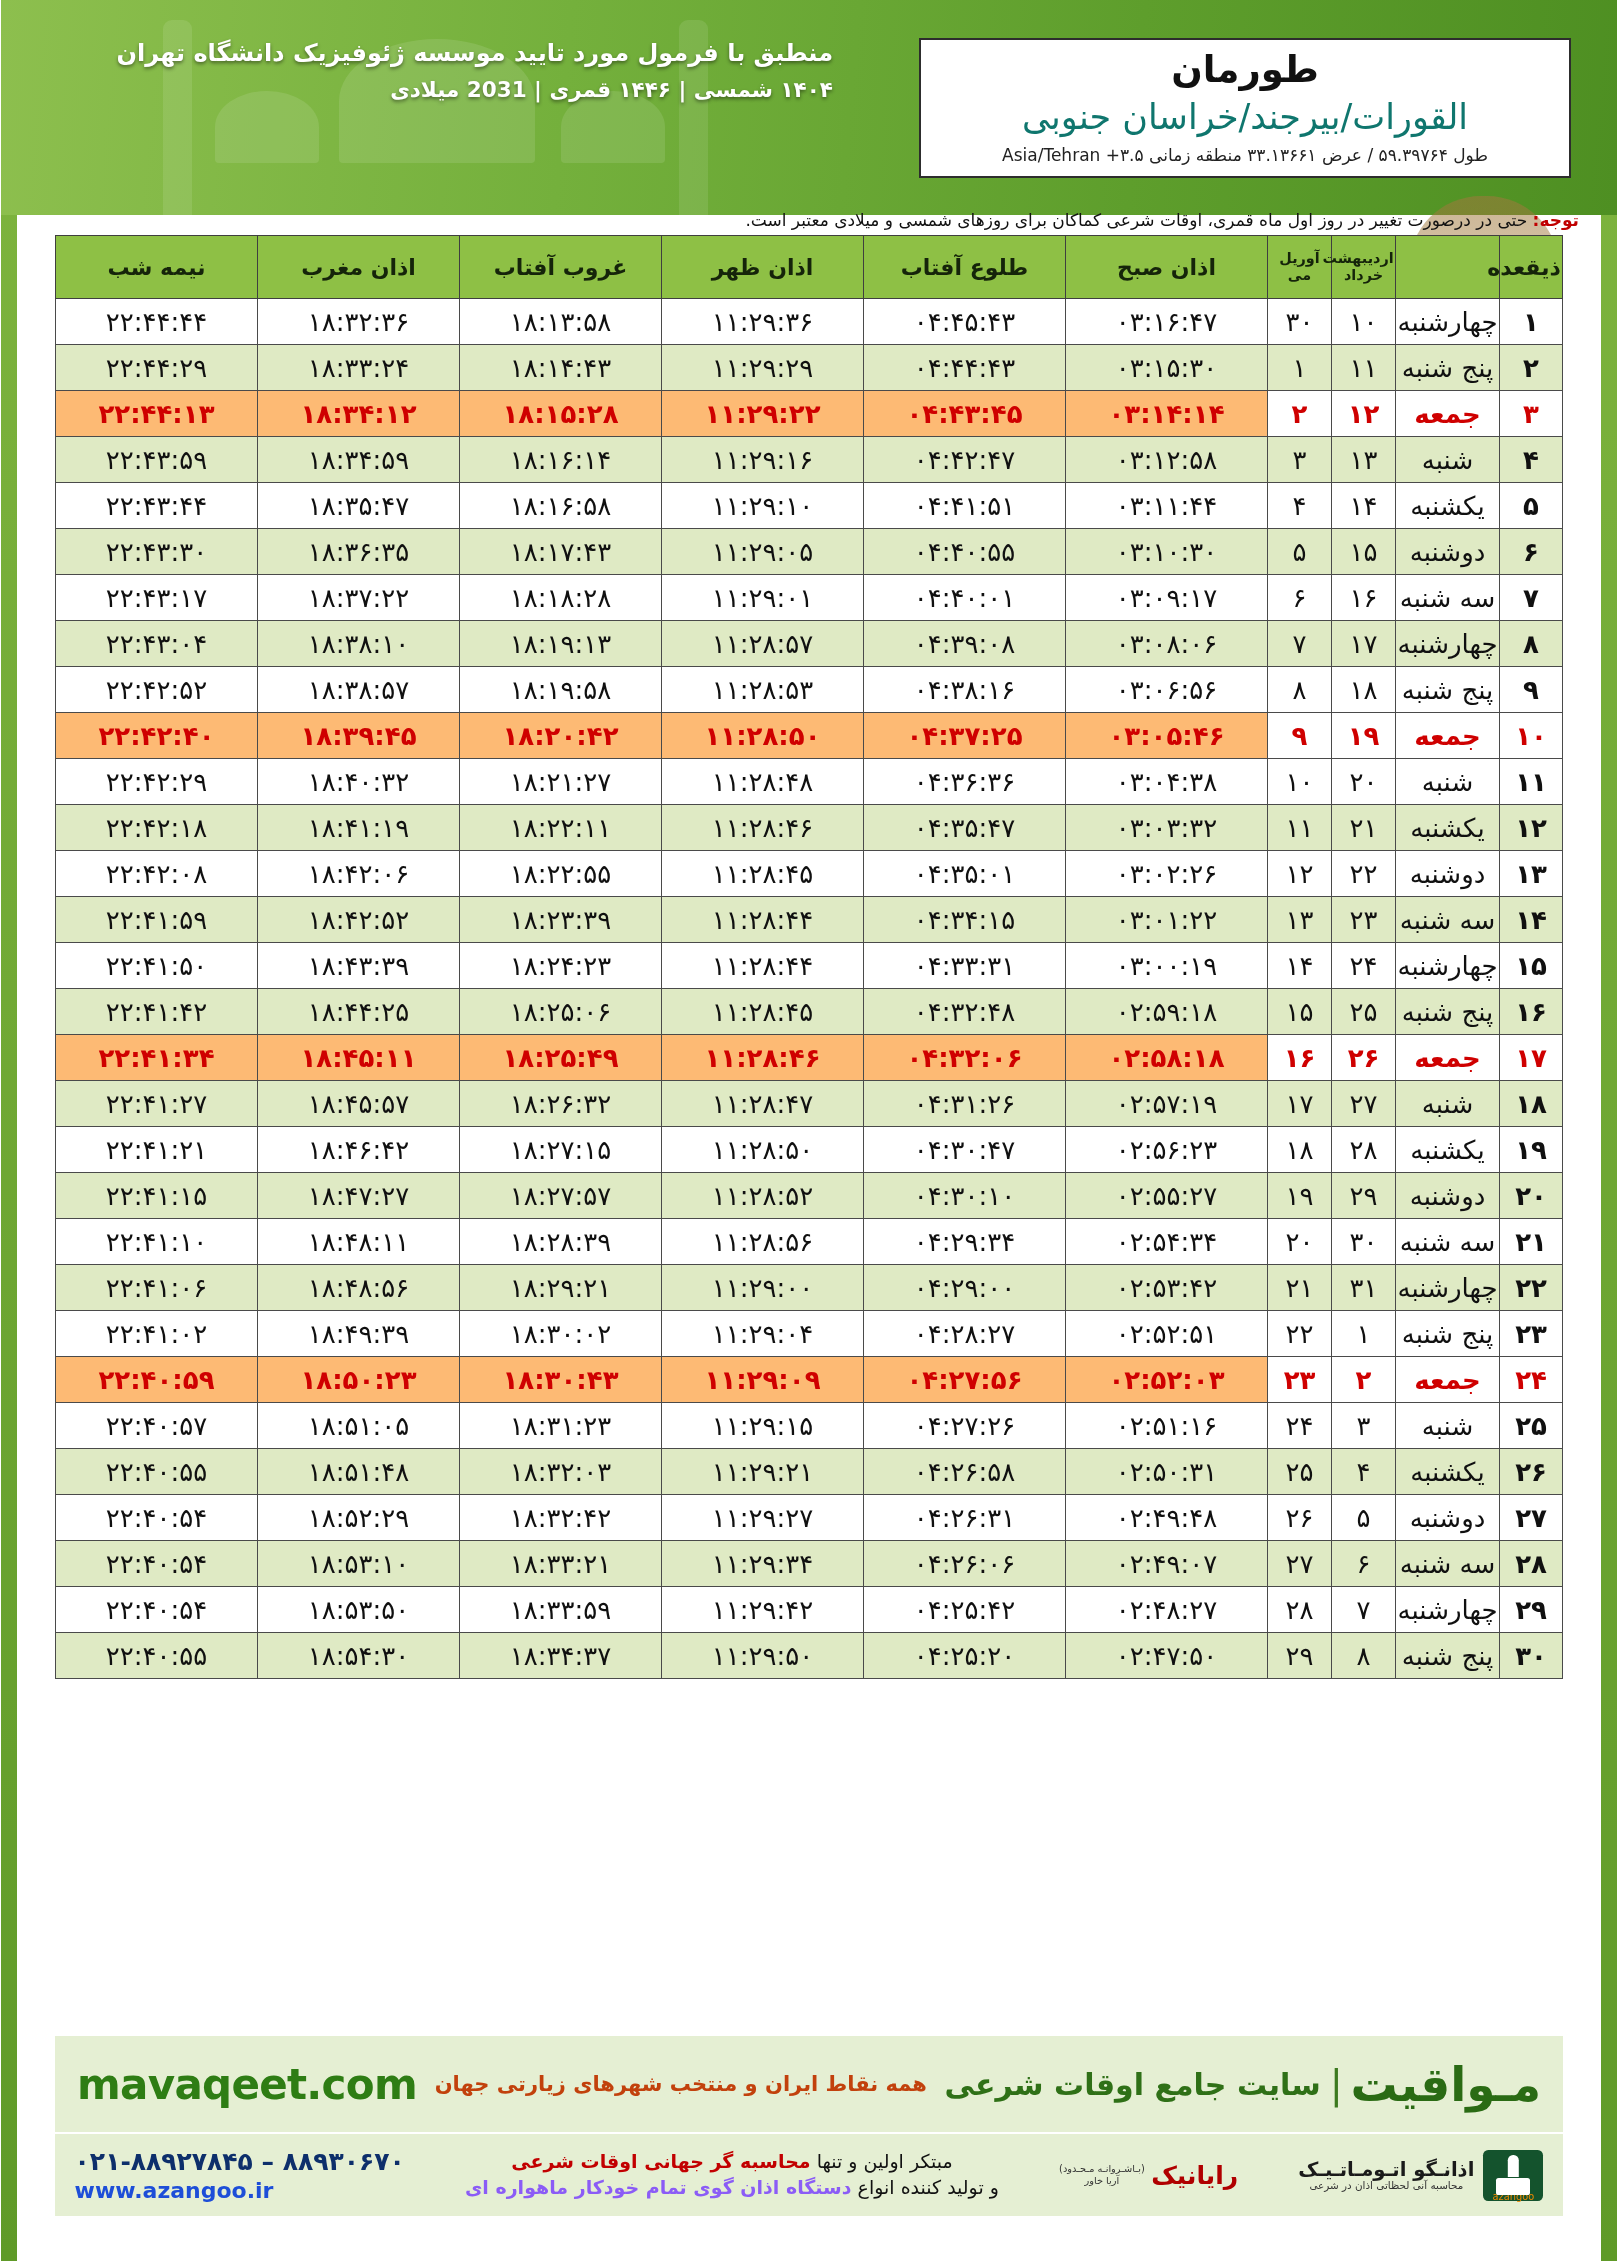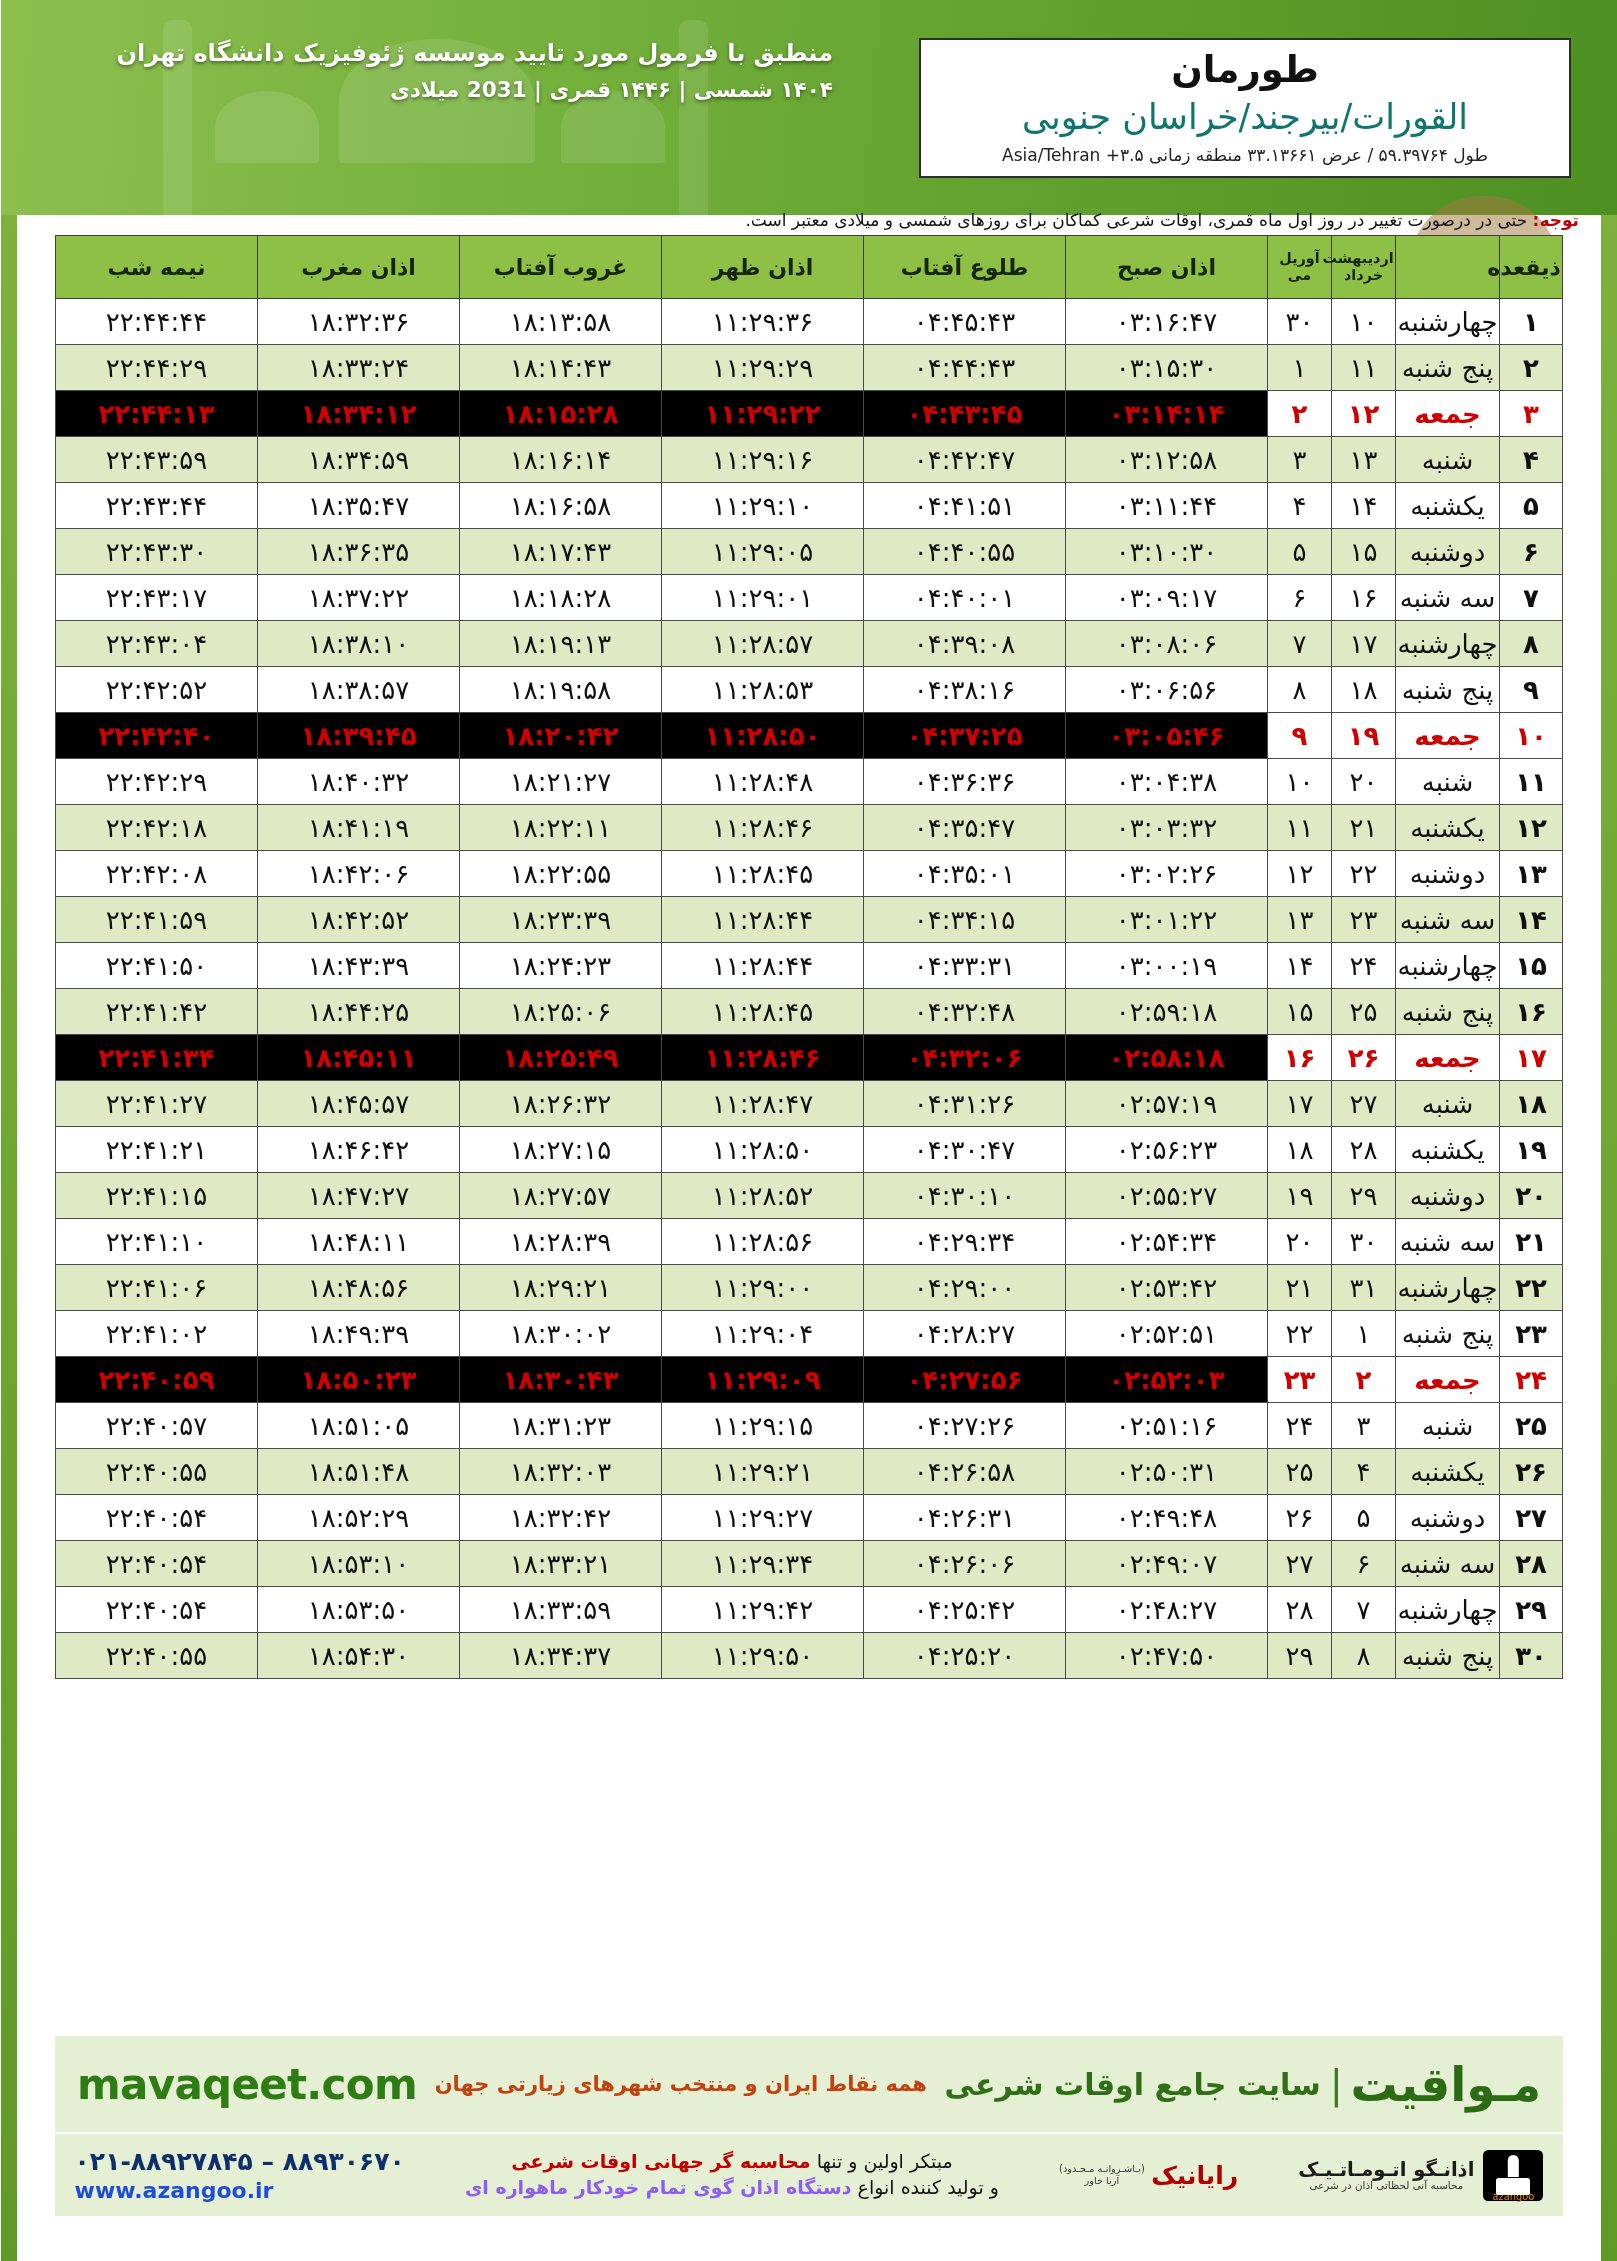--- a/index.html
+++ b/index.html
@@ -149,21 +149,21 @@
     text-align: center;
     font-size: 26px;
     height: 46px;
     padding: 0;
     color: #101010;
     font-family: "DejaVu Sans", sans-serif;
   }
   tr.odd td { background: #ffffff; }
   tr.even td { background: #dfeac4; }
   tr.friday td { background: #ffffff; color: #cf0000; font-weight: bold; }
-  tr.friday td.greenish { background: #000000; }
+  tr.friday td.greenish { background: #fdba74; }
 
   td.col-day  { font-size: 27px; font-weight: bold; }
   td.col-wd   { font-size: 19.6px; }
   td.col-greg, td.col-solar { font-size: 25px; }
   td.time     { font-size: 27px; letter-spacing: 0.3px; }
 
   .colw-day   { width: 63px; }
   .colw-wd    { width: 104px; }
   .colw-small { width: 64px; }
 
@@ -220,21 +220,21 @@
     padding: 0 19.6px;
     direction: rtl;
   }
   .az-logo {
     display: flex;
     align-items: center;
     gap: 9px;
   }
   .az-mark {
     width: 60px; height: 51px;
-    background: #000000;
+    background: #14532d;
     border-radius: 5.2px;
     position: relative;
   }
   .az-mark::before {
     content: "";
     position: absolute;
     left: 50%; top: 5.2px;
     transform: translateX(-50%);
     width: 10.4px; height: 22px;
     background: #ffffff;

